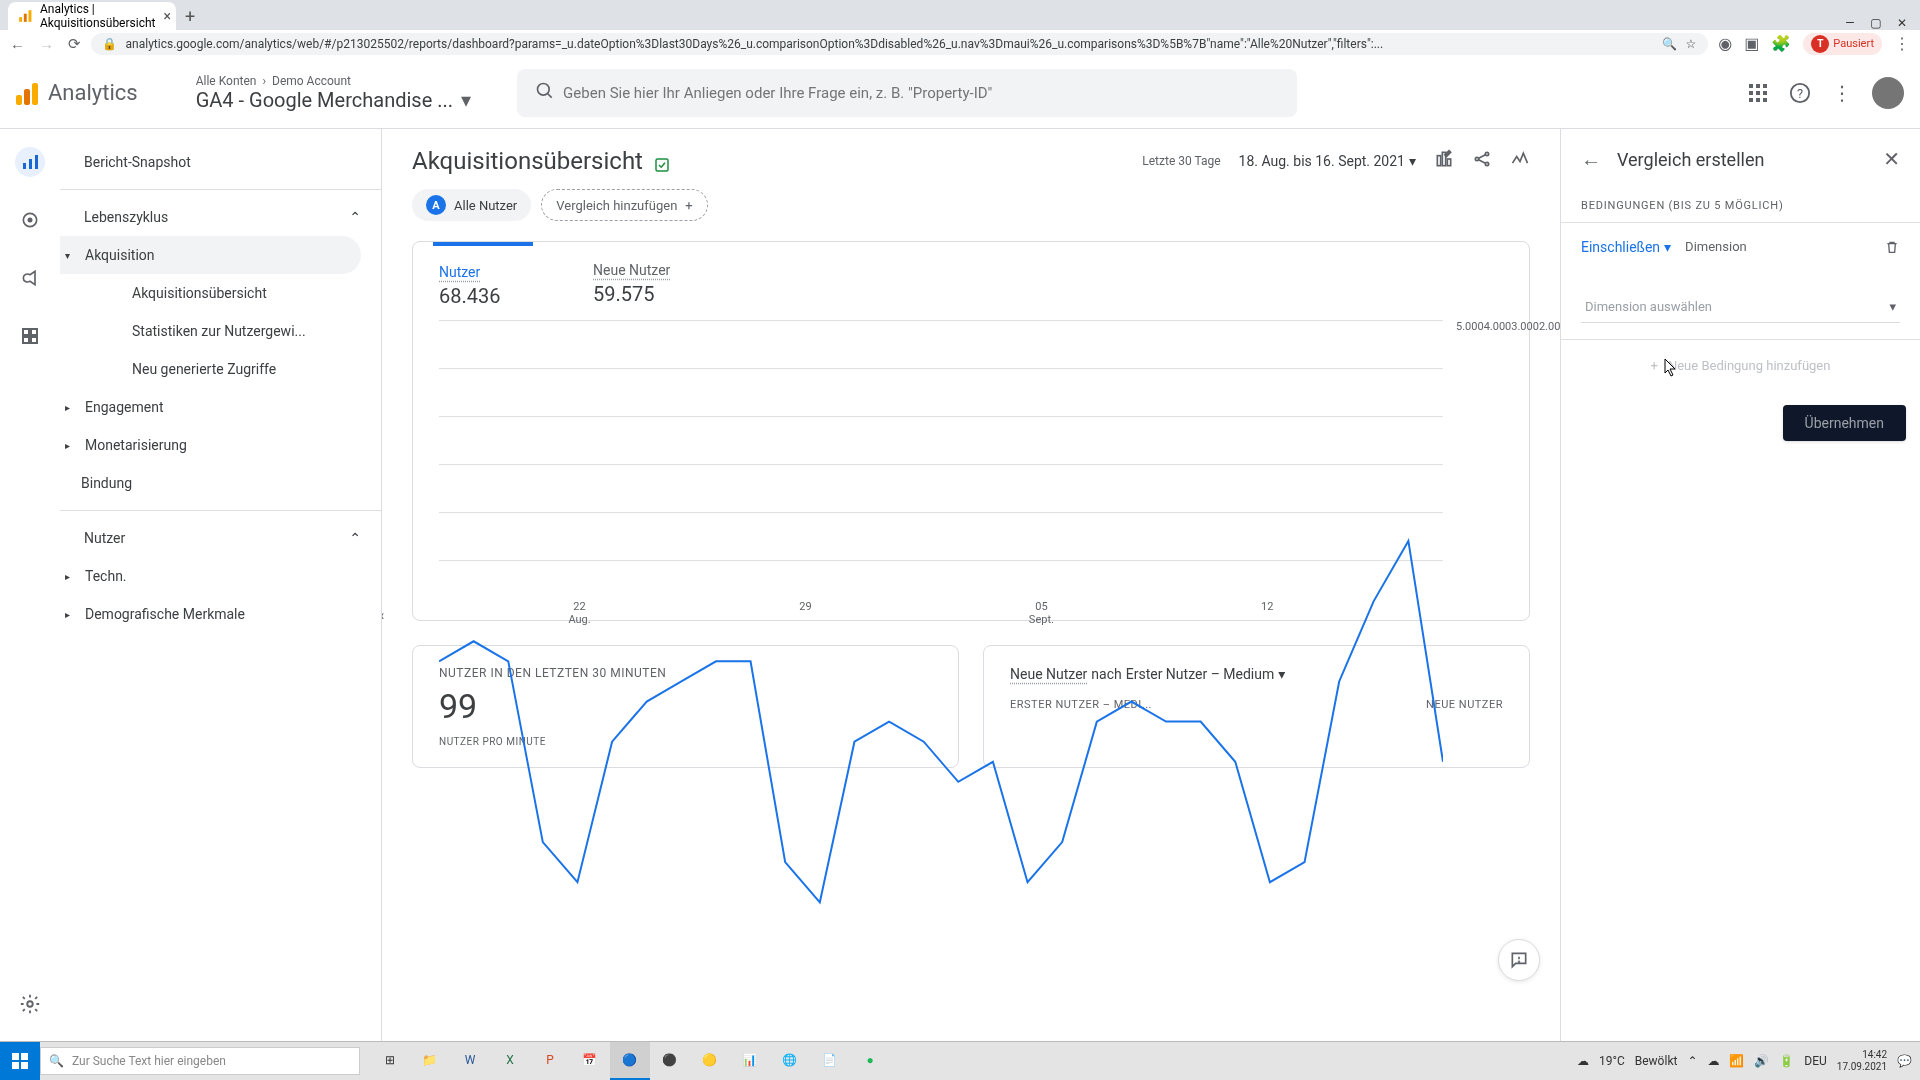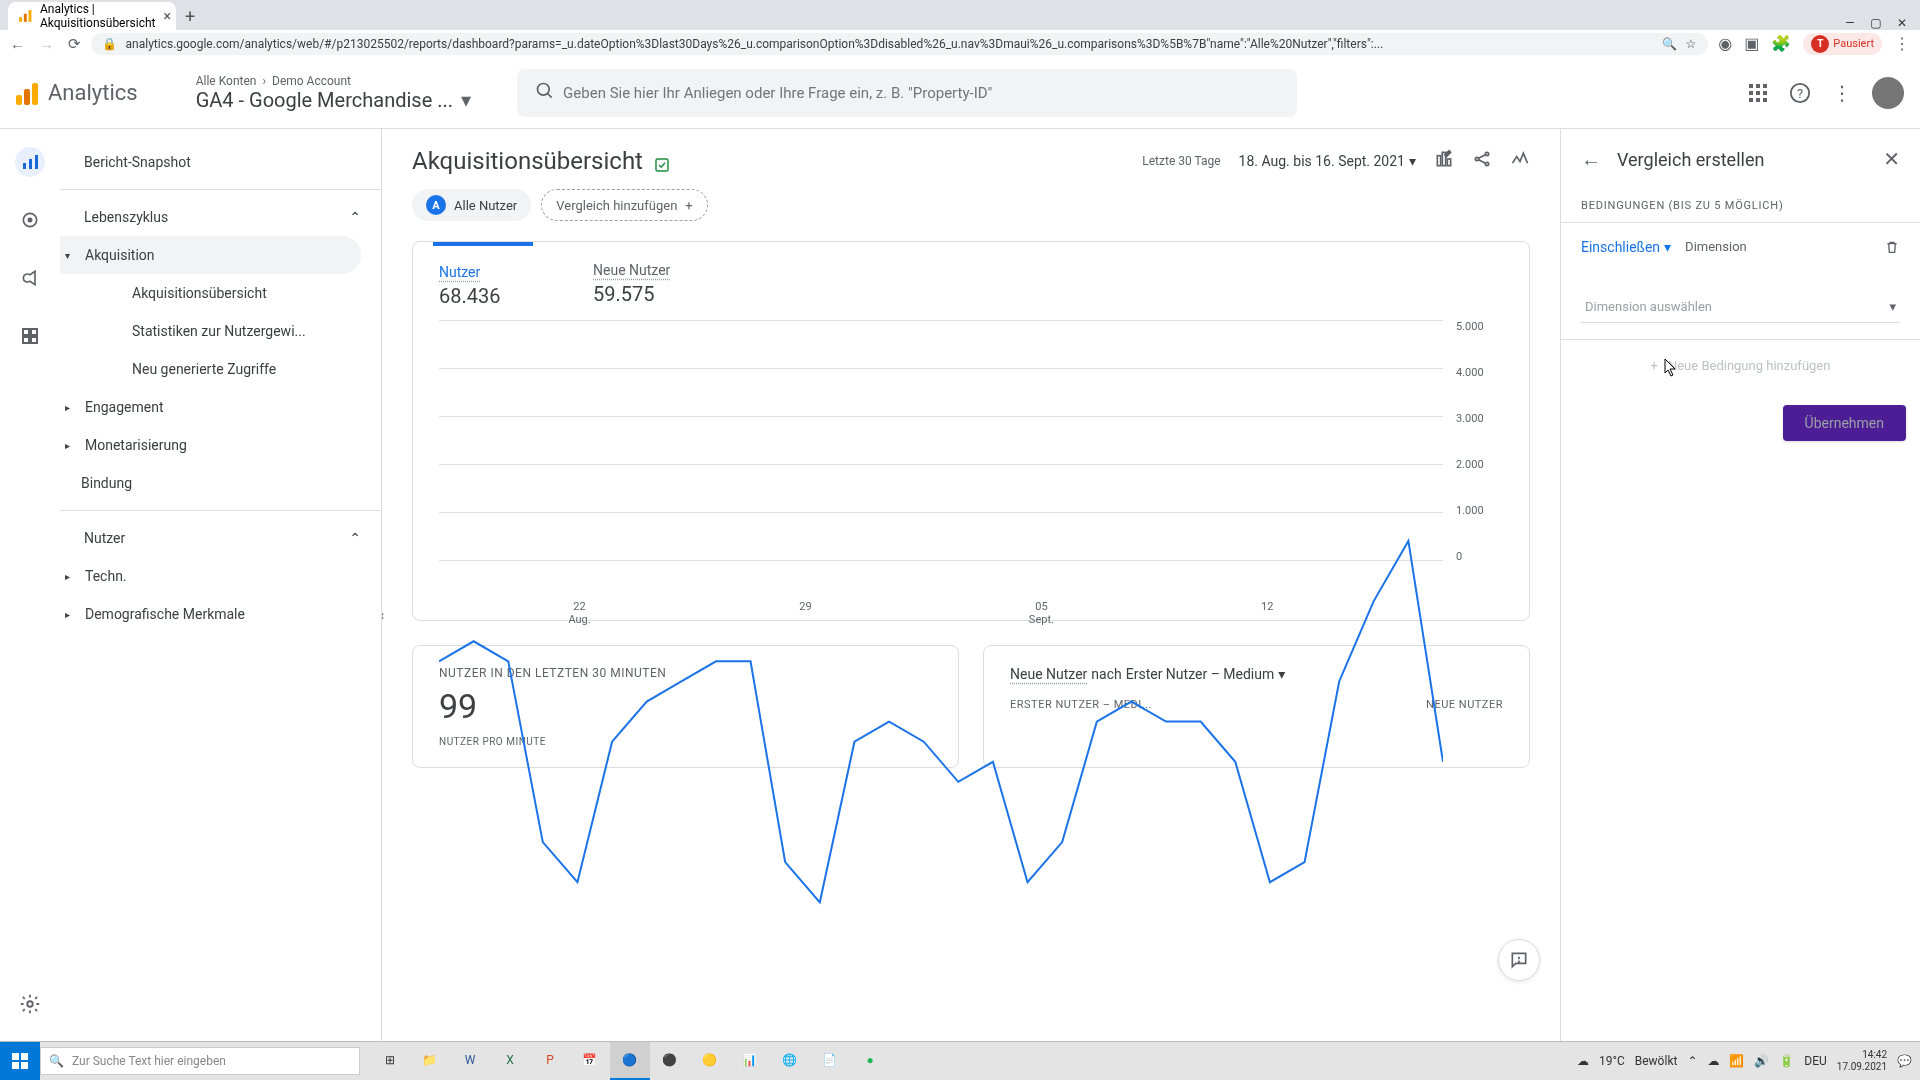--- a/index.html
+++ b/index.html
@@ -68,21 +68,21 @@
 
 .card { border: 1px solid #dadce0; border-radius: 8px; padding: 20px 26px; margin-bottom: 24px; }
 .metrics { display: flex; gap: 60px; margin-bottom: 12px; }
 .metric { cursor: pointer; }
 .metric.active .metric-label { color: #1a73e8; }
 .metric-top-line { height: 4px; background: #1a73e8; width: 100px; margin-bottom: 18px; margin-top: -20px; margin-left: -6px; }
 .metric-label { font-size: 14px; color: #5f6368; text-decoration: underline dotted #9aa0a6; text-underline-offset: 4px; }
 .metric-value { font-size: 20px; color: #3c4043; margin-top: 4px; }
 
 .chart { height: 280px; position: relative; margin-top: 10px; }
-.chart-y { position: absolute; right: 0; top: 0; bottom: 37px; width: 55px; display: flex; flex-direction: column; justify-content: space-between; font-size: 11px; color: #5f6368; text-align: left; padding-left: 8px; }
+.chart-y { position: absolute; right: 0; top: 0; bottom: 37px; width: 55px; display: flex; flex-direction: row; justify-content: space-between; font-size: 11px; color: #5f6368; text-align: left; padding-left: 8px; }
 .chart-y-line { border-top: 1px solid #e0e0e0; position: absolute; left: 0; right: 60px; }
 .chart-x { position: absolute; bottom: 0; left: 0; right: 60px; display: flex; font-size: 11px; color: #5f6368; }
 .chart-x-label { position: absolute; text-align: center; transform: translateX(-50%); }
 .chart-svg { position: absolute; left: 0; right: 60px; top: 0; bottom: 40px; }
 .chart-line { fill: none; stroke: #1a73e8; stroke-width: 2; }
 
 .lower-row { display: flex; gap: 24px; }
 .lower-card { flex: 1; border: 1px solid #dadce0; border-radius: 8px; padding: 20px 26px; }
 .small-header { font-size: 12px; color: #5f6368; letter-spacing: 0.5px; }
 .big-num { font-size: 34px; color: #3c4043; margin-top: 6px; }
@@ -98,21 +98,21 @@
 .panel-header { padding: 18px 20px; display: flex; align-items: center; gap: 16px; }
 .panel-title { font-size: 18px; color: #3c4043; flex: 1; }
 .panel-section-label { font-size: 11px; color: #5f6368; letter-spacing: 0.8px; padding: 10px 20px; }
 .condition-box { border-top: 1px solid #e0e0e0; border-bottom: 1px solid #e0e0e0; padding: 16px 20px; }
 .condition-row { display: flex; align-items: flex-start; gap: 14px; margin-bottom: 32px; }
 .include-dd { color: #1a73e8; font-size: 14px; display: flex; align-items: center; gap: 4px; }
 .dim-label { color: #5f6368; font-size: 13px; }
 .del-cond { margin-left: auto; color: #5f6368; }
 .dim-select { border: none; border-bottom: 1px solid #dadce0; padding: 8px 4px; font-size: 13px; color: #9aa0a6; display: flex; justify-content: space-between; align-items: center; }
 .add-cond { display: flex; align-items: center; justify-content: center; gap: 10px; padding: 18px; color: #bdc1c6; font-size: 13px; }
-.apply-btn { margin-top: auto; margin: 14px 0 14px auto; padding: 10px 22px; background: #4c1d95; color: #9aa0a6; border-radius: 4px; font-size: 14px; margin-right: 14px; box-shadow: 0 1px 3px rgba(0,0,0,0.15); }
+.apply-btn { margin-top: auto; margin: 14px 0 14px auto; padding: 10px 22px; background: #0f172a; color: #9aa0a6; border-radius: 4px; font-size: 14px; margin-right: 14px; box-shadow: 0 1px 3px rgba(0,0,0,0.15); }
 
 
 .taskbar { position: fixed; bottom: 0; left: 0; right: 0; height: 39px; background: #e4e4e4; border-top: 1px solid #bbb; display: flex; align-items: center; font-size: 12px; color: #333; }
 .tb-start { width: 40px; height: 100%; display: flex; align-items: center; justify-content: center; background: #0078d7; color: #fff; }
 .tb-search { flex: 0 0 320px; height: 28px; background: #fff; border: 1px solid #ccc; display: flex; align-items: center; padding: 0 8px; gap: 8px; margin-left: 0; }
 .tb-icons { display: flex; height: 100%; margin-left: 10px; }
 .tb-icon { width: 40px; height: 100%; display: flex; align-items: center; justify-content: center; border-bottom: 2px solid transparent; }
 .tb-icon.active { background: #d0d0d0; border-bottom-color: #0078d7; }
 .tb-right { margin-left: auto; display: flex; align-items: center; gap: 10px; padding-right: 8px; }
 .tb-clock { display: flex; flex-direction: column; align-items: flex-end; font-size: 10px; line-height: 1.2; }

